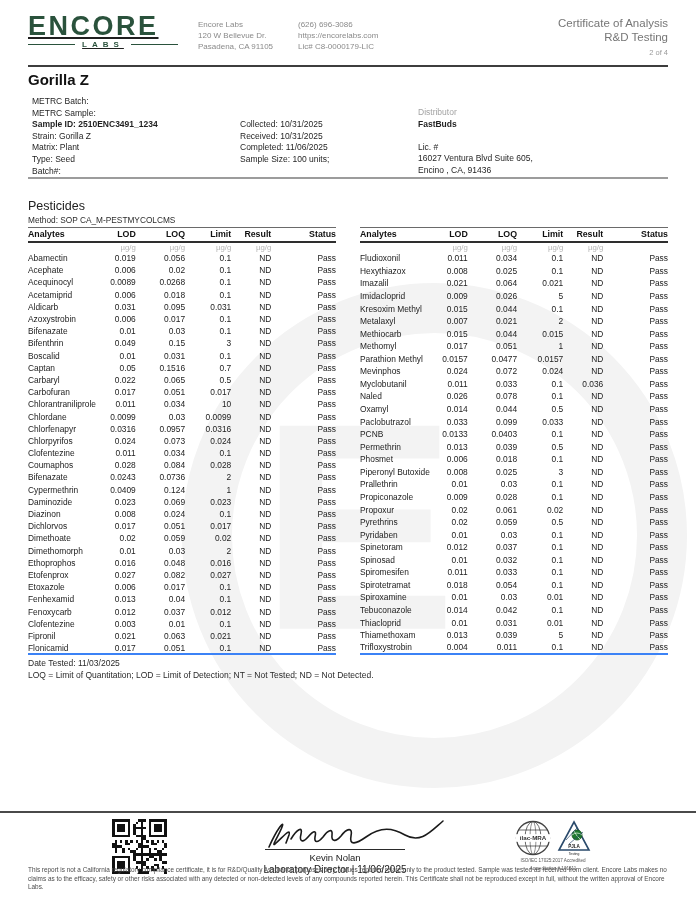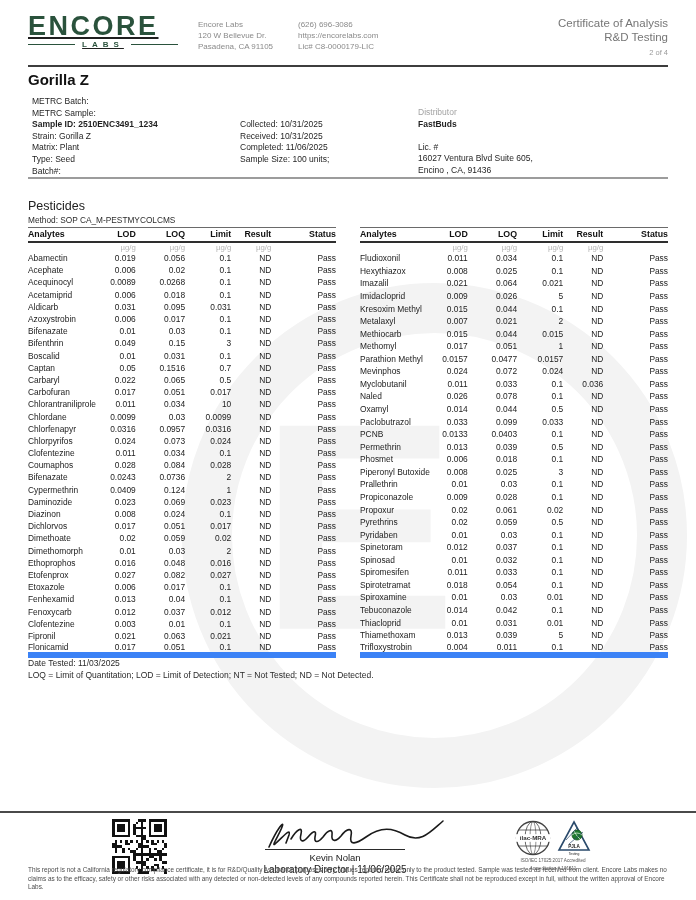--- a/index.html
+++ b/index.html
@@ -51,21 +51,21 @@
   .method-line { position:absolute; top:215px; left:28px; font-size:8.3px; color:#2c2c2c; }
   .tables { position:absolute; top:227px; left:28px; right:28px; display:flex; gap:24px; }
   table.analytes { width:313px; border-collapse:collapse; table-layout:fixed; }
   table.analytes th, table.analytes td { padding:0; white-space:nowrap; overflow:visible; }
   tr.head th { font-size:8.8px; font-weight:bold; color:#111; text-align:right;
     border-top:1px solid #6a6a6a; border-bottom:2px solid #2e2e2e; height:14px; vertical-align:middle; }
   tr.head th.c0 { text-align:left; }
   tr.units td { font-size:7.8px; color:#b5b5b5; text-align:right; height:10.5px; vertical-align:bottom; }
   tbody.data td { font-size:8.4px; color:#222; text-align:right; height:12.2px; vertical-align:middle; }
   tbody.data td.c0 { text-align:left; }
-  tbody.data tr:last-child td { border-bottom:6px solid #3b82f6; }
+  tbody.data tr:last-child td { border-bottom:2px solid #3b82f6; }
   .c0{width:22%;} .c1{width:13%;} .c2{width:16%;} .c3{width:15%;} .c4{width:13%;} .c5{width:21%;}
 
   .date-tested { position:absolute; top:658px; left:28px; font-size:8.5px; color:#2a2a2a; }
   .legend { position:absolute; top:670px; left:28px; font-size:8.5px; color:#2a2a2a; }
 
   
   .footer-rule { position:absolute; top:811px; left:0; right:0; border-top:2px solid #4a4a4a; }
   .qr { position:absolute; top:819px; left:112px; width:55px; height:55px; }
   .sig-block { position:absolute; top:813px; left:225px; width:220px; text-align:center; }
   .sig-svg { display:block; margin:0 auto; }

